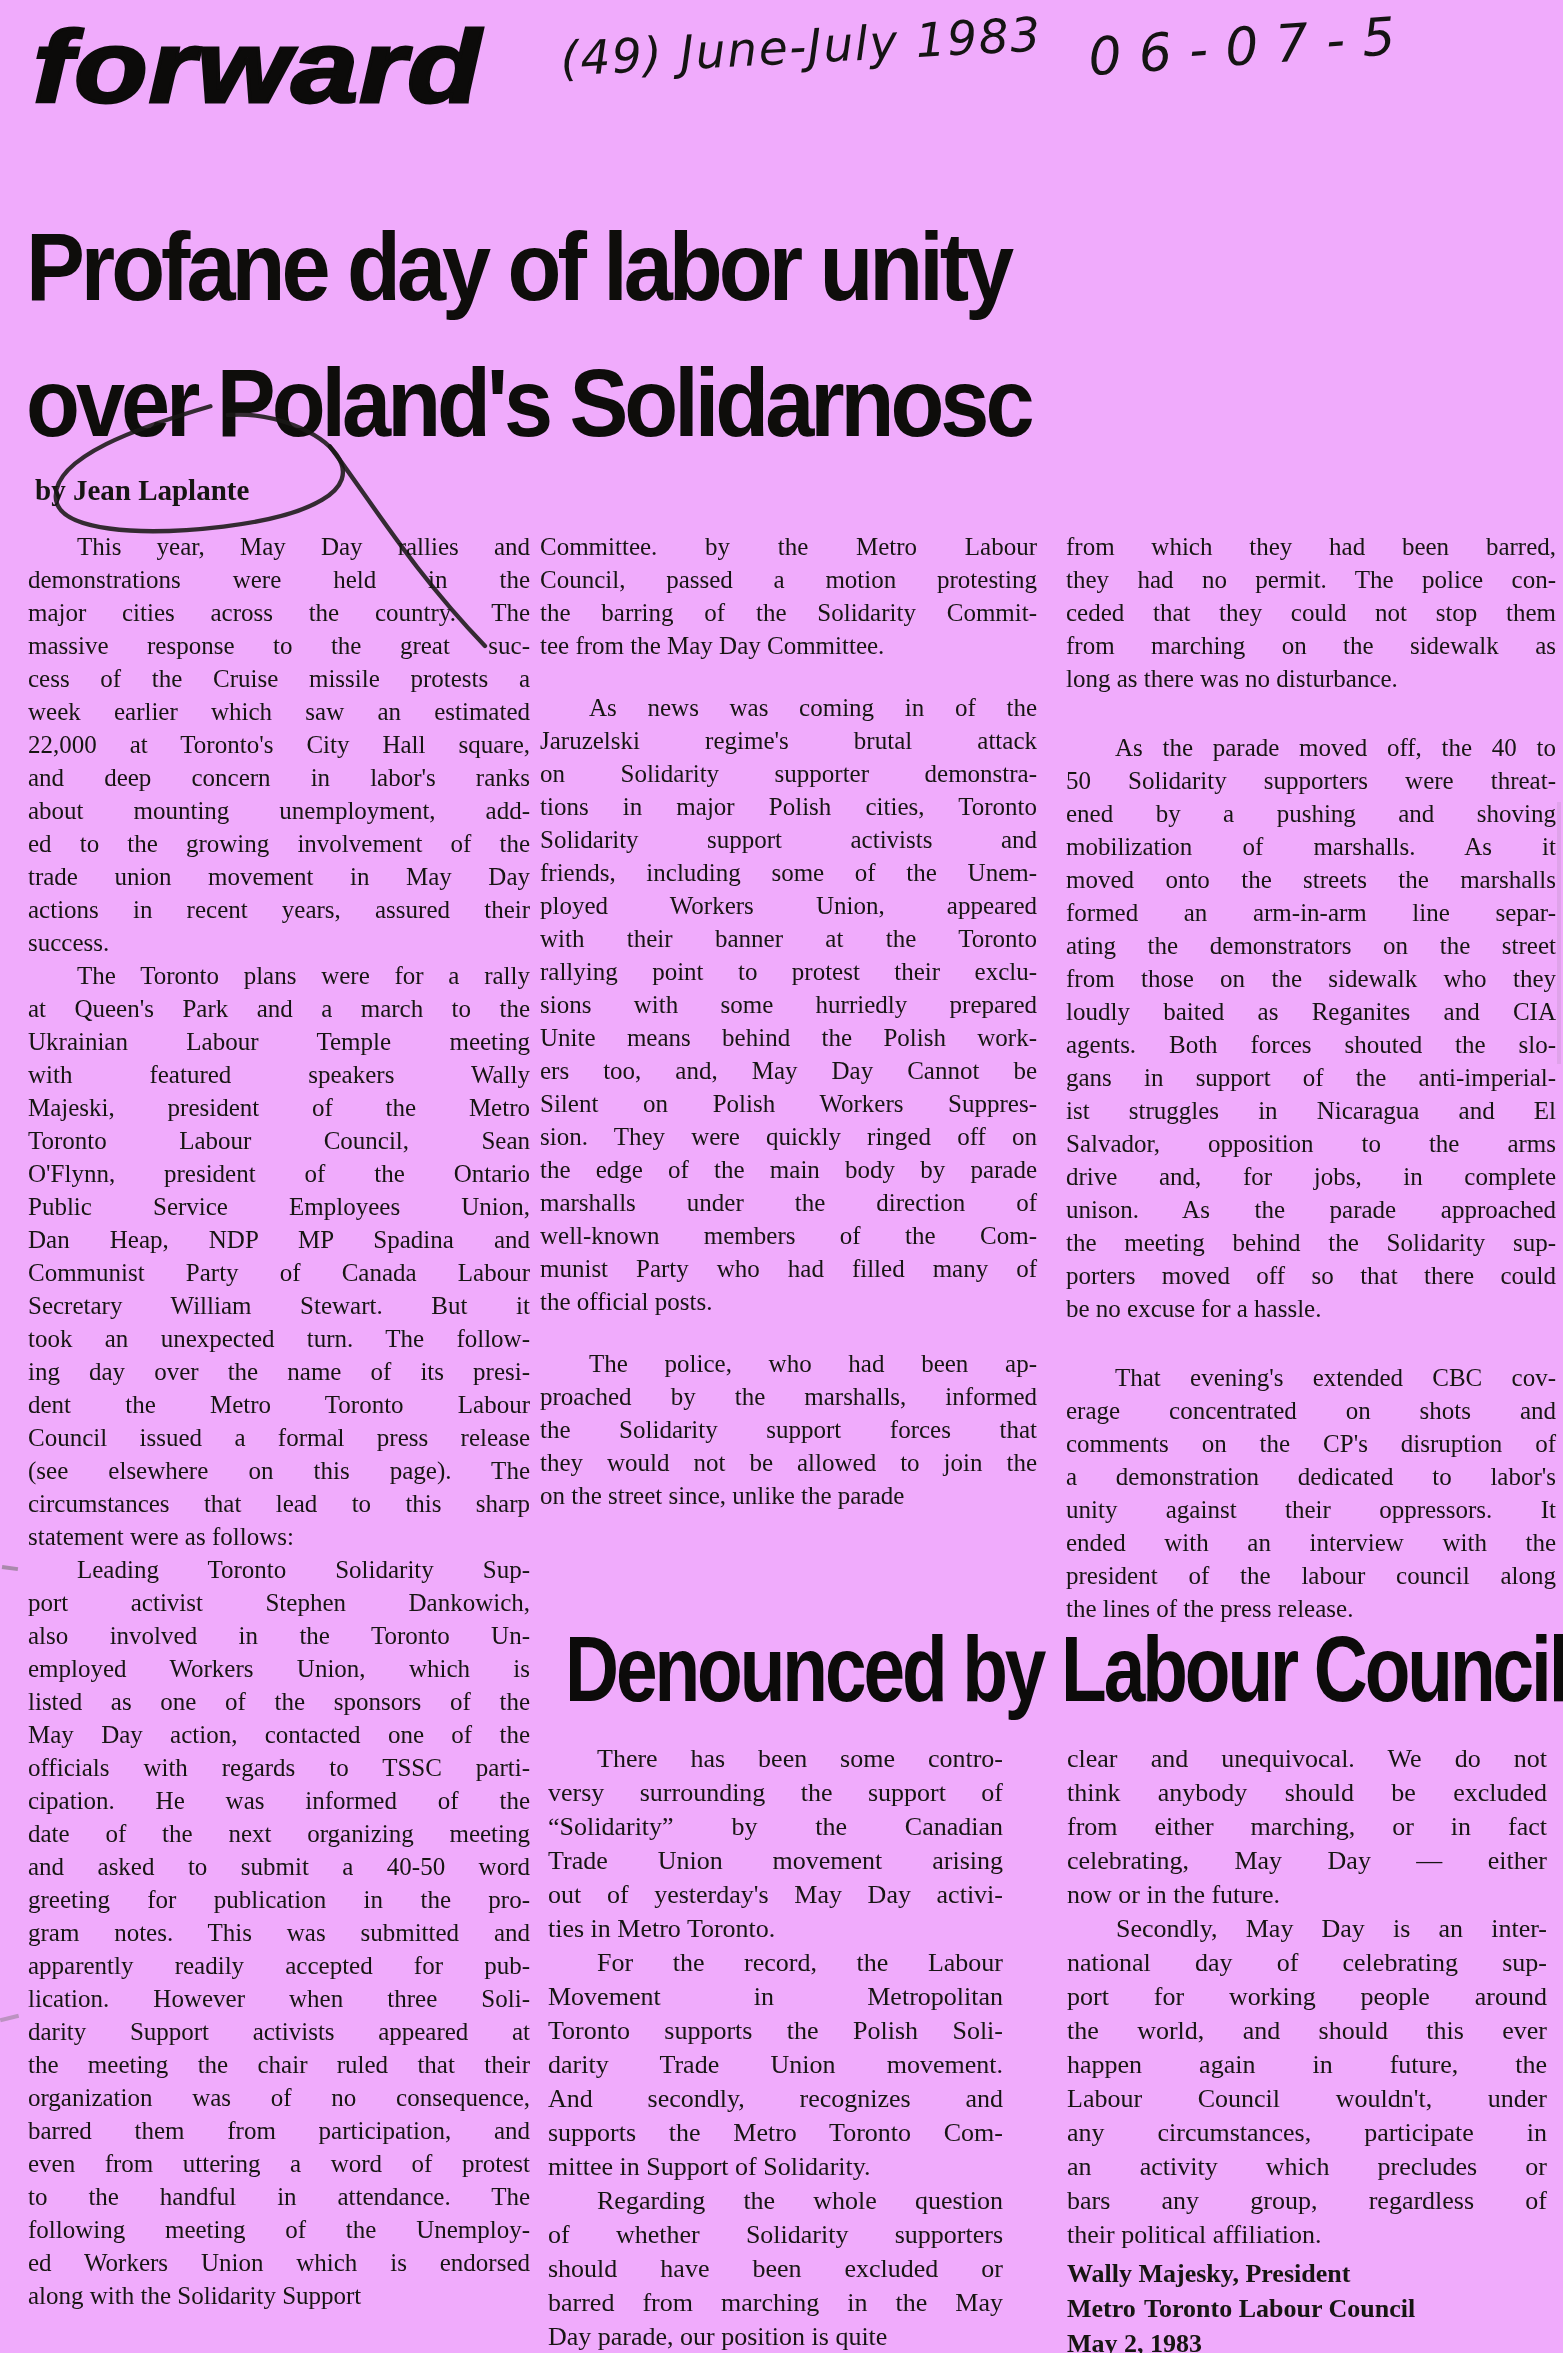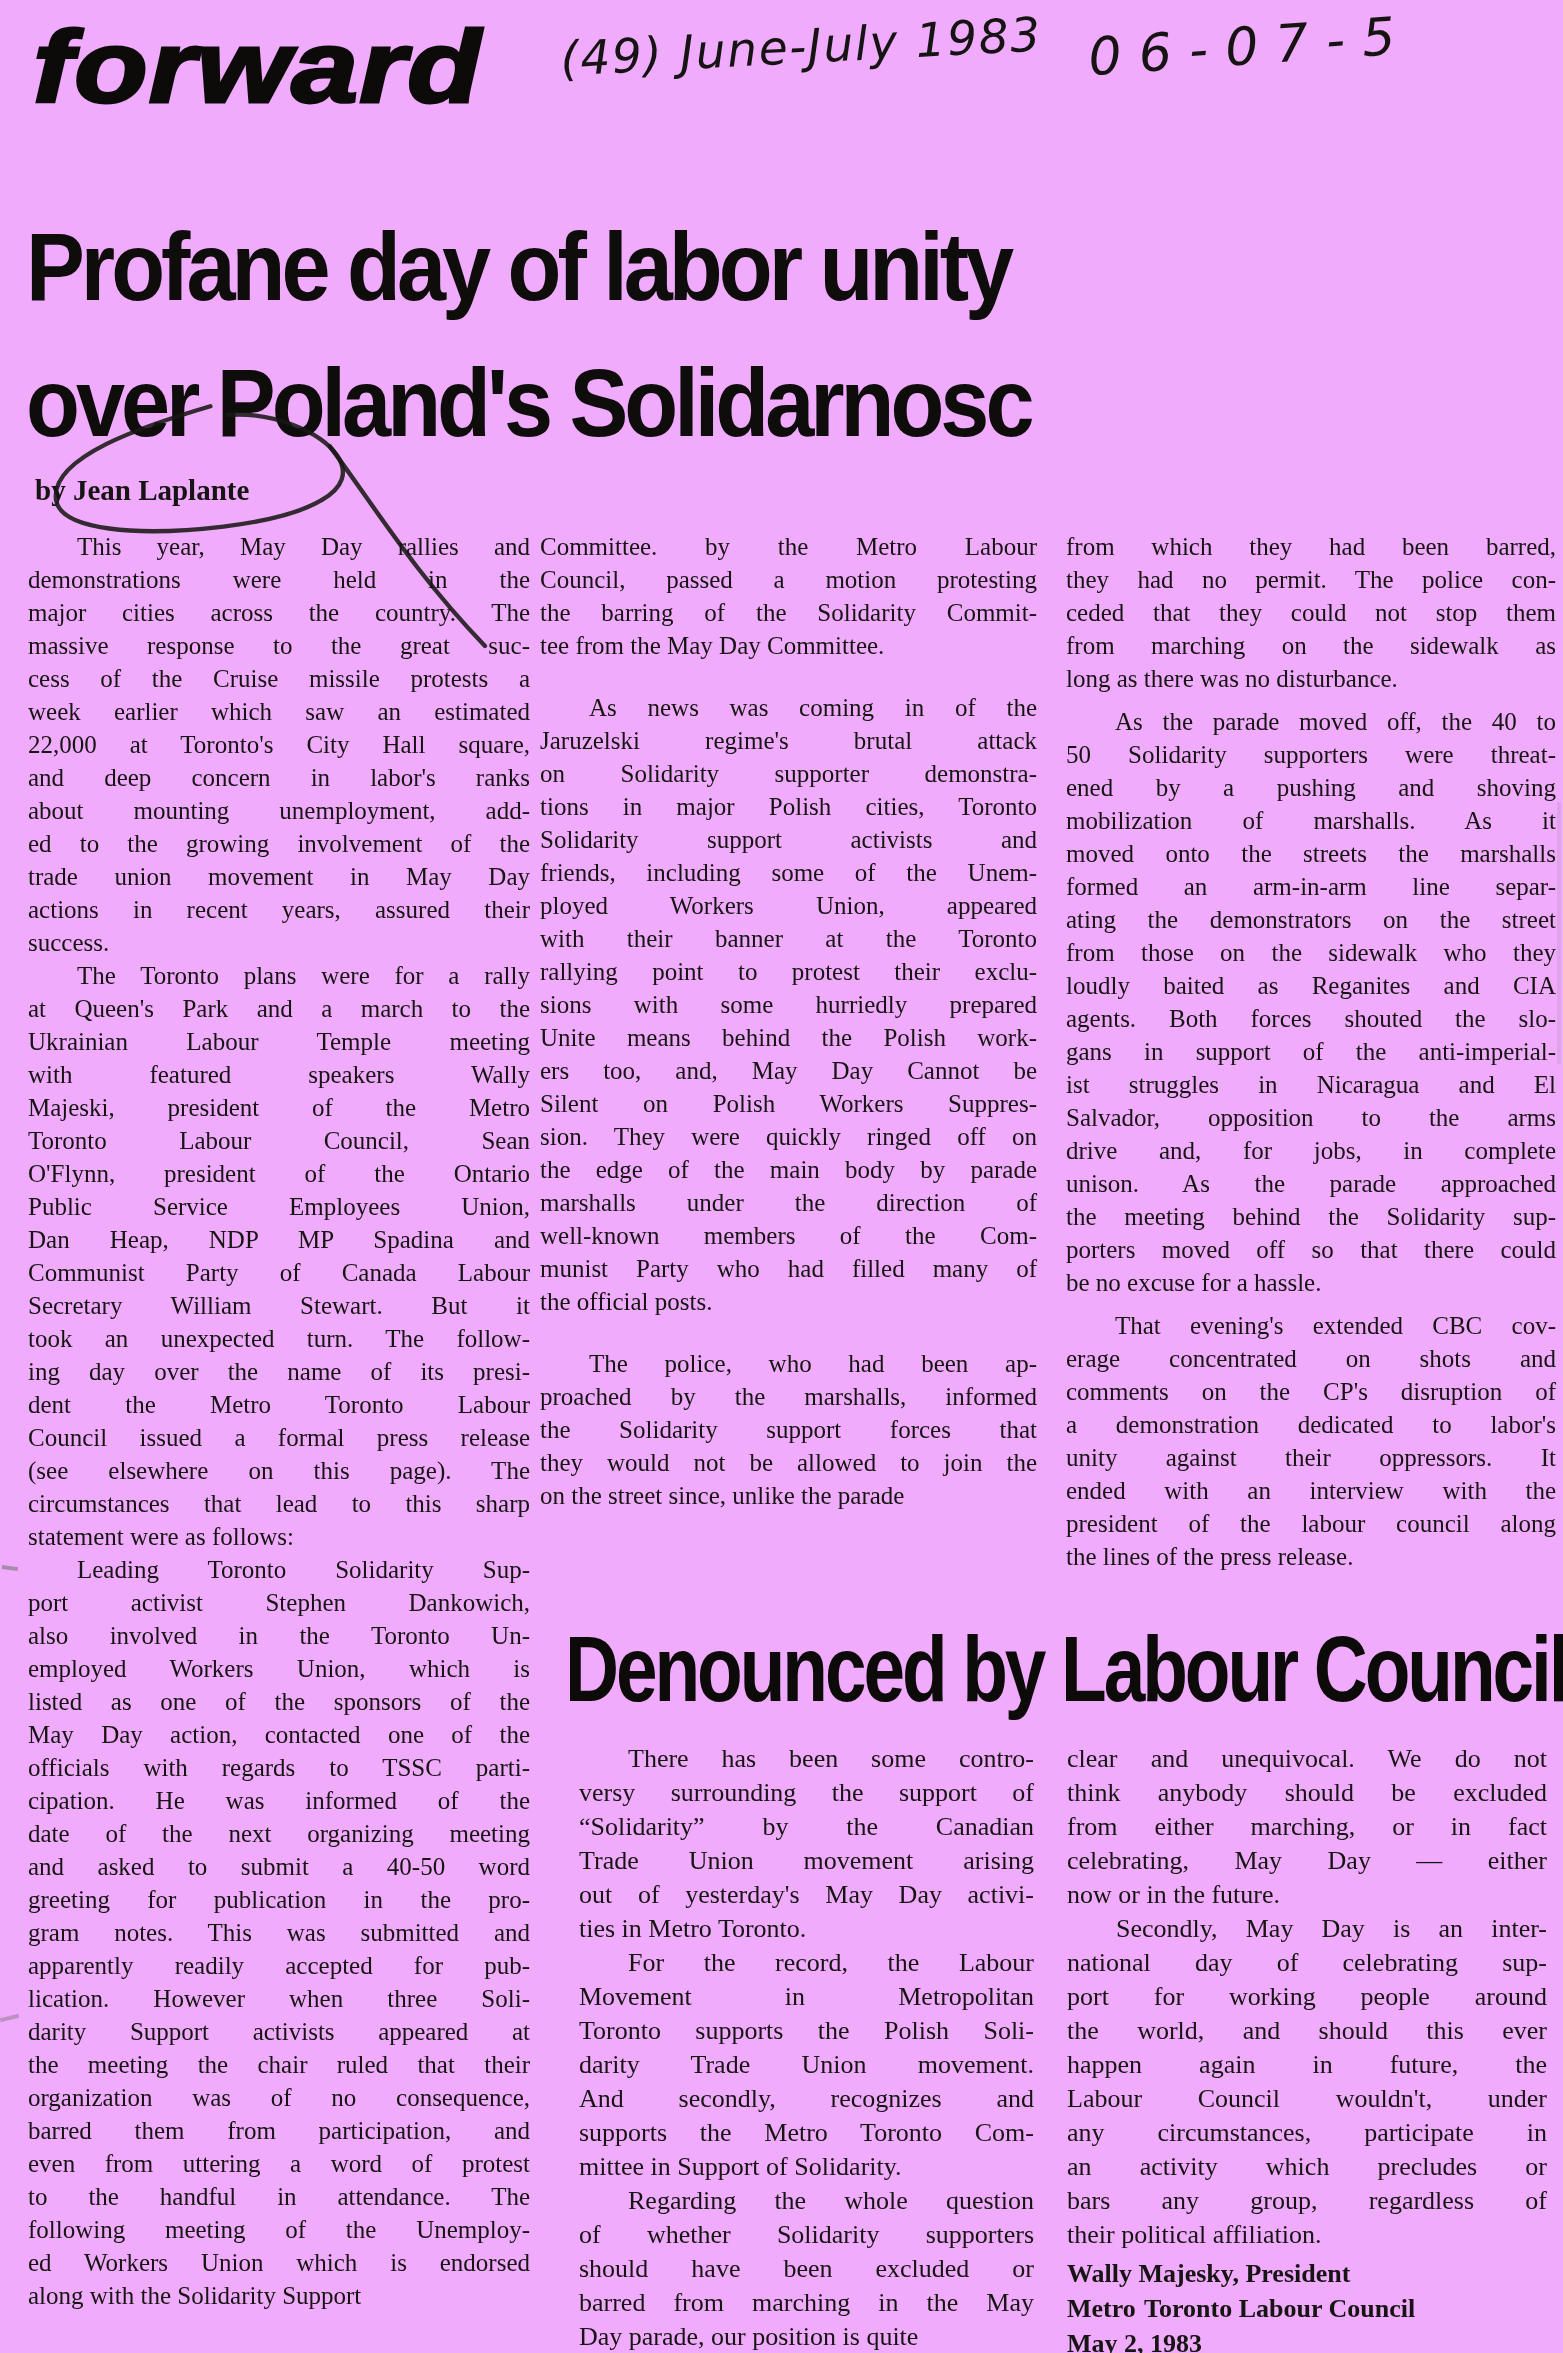--- a/index.html
+++ b/index.html
@@ -54,31 +54,31 @@
     transform:scale(0.88,1.1);transform-origin:left top;
   }
   
   .col{position:absolute;}
   .a1 .line, .col-a1c1 .line, .col-a1c2 .line, .col-a1c3 .line{
     font-size:25px;line-height:33px;
   }
   .col-a1c1{left:28px;top:530px;width:502px;}
   .col-a1c2{left:540px;top:530px;width:497px;}
   .col-a1c3{left:1066px;top:530px;width:490px;}
-  .col-a2c1{left:579px;top:1742px;width:455px;}
+  .col-a2c1{left:548px;top:1742px;width:455px;}
   .col-a2c2{left:1067px;top:1742px;width:480px;}
   .col-a2c1 .line,.col-a2c2 .line{font-size:26px;line-height:34px;}
   .line{
     text-align:justify;text-align-last:justify;
     white-space:normal;
   }
   .line.lastline{text-align-last:left;}
   .para.indent .line:first-child{text-indent:49px;}
   .col-a1c2 .para + .para{margin-top:29px;font-family:Liberation Serif, serif;}
-  .col-a1c3 .para + .para{margin-top:10px;}
+  .col-a1c3 .para + .para{margin-top:36px;}
   .signature{margin-top:3.5px;}
   .sig-line{
     font-size:26px;line-height:35px;font-weight:bold;
     text-align:left;white-space:nowrap;
   }
   
   .scribble{position:absolute;left:23px;top:380px;pointer-events:none;}
   
   .artifact{position:absolute;background:#6f6d69;opacity:.55;}
   .art-1{left:1.7px;top:1566px;width:15.7px;height:3.5px;transform:rotate(8deg);}

